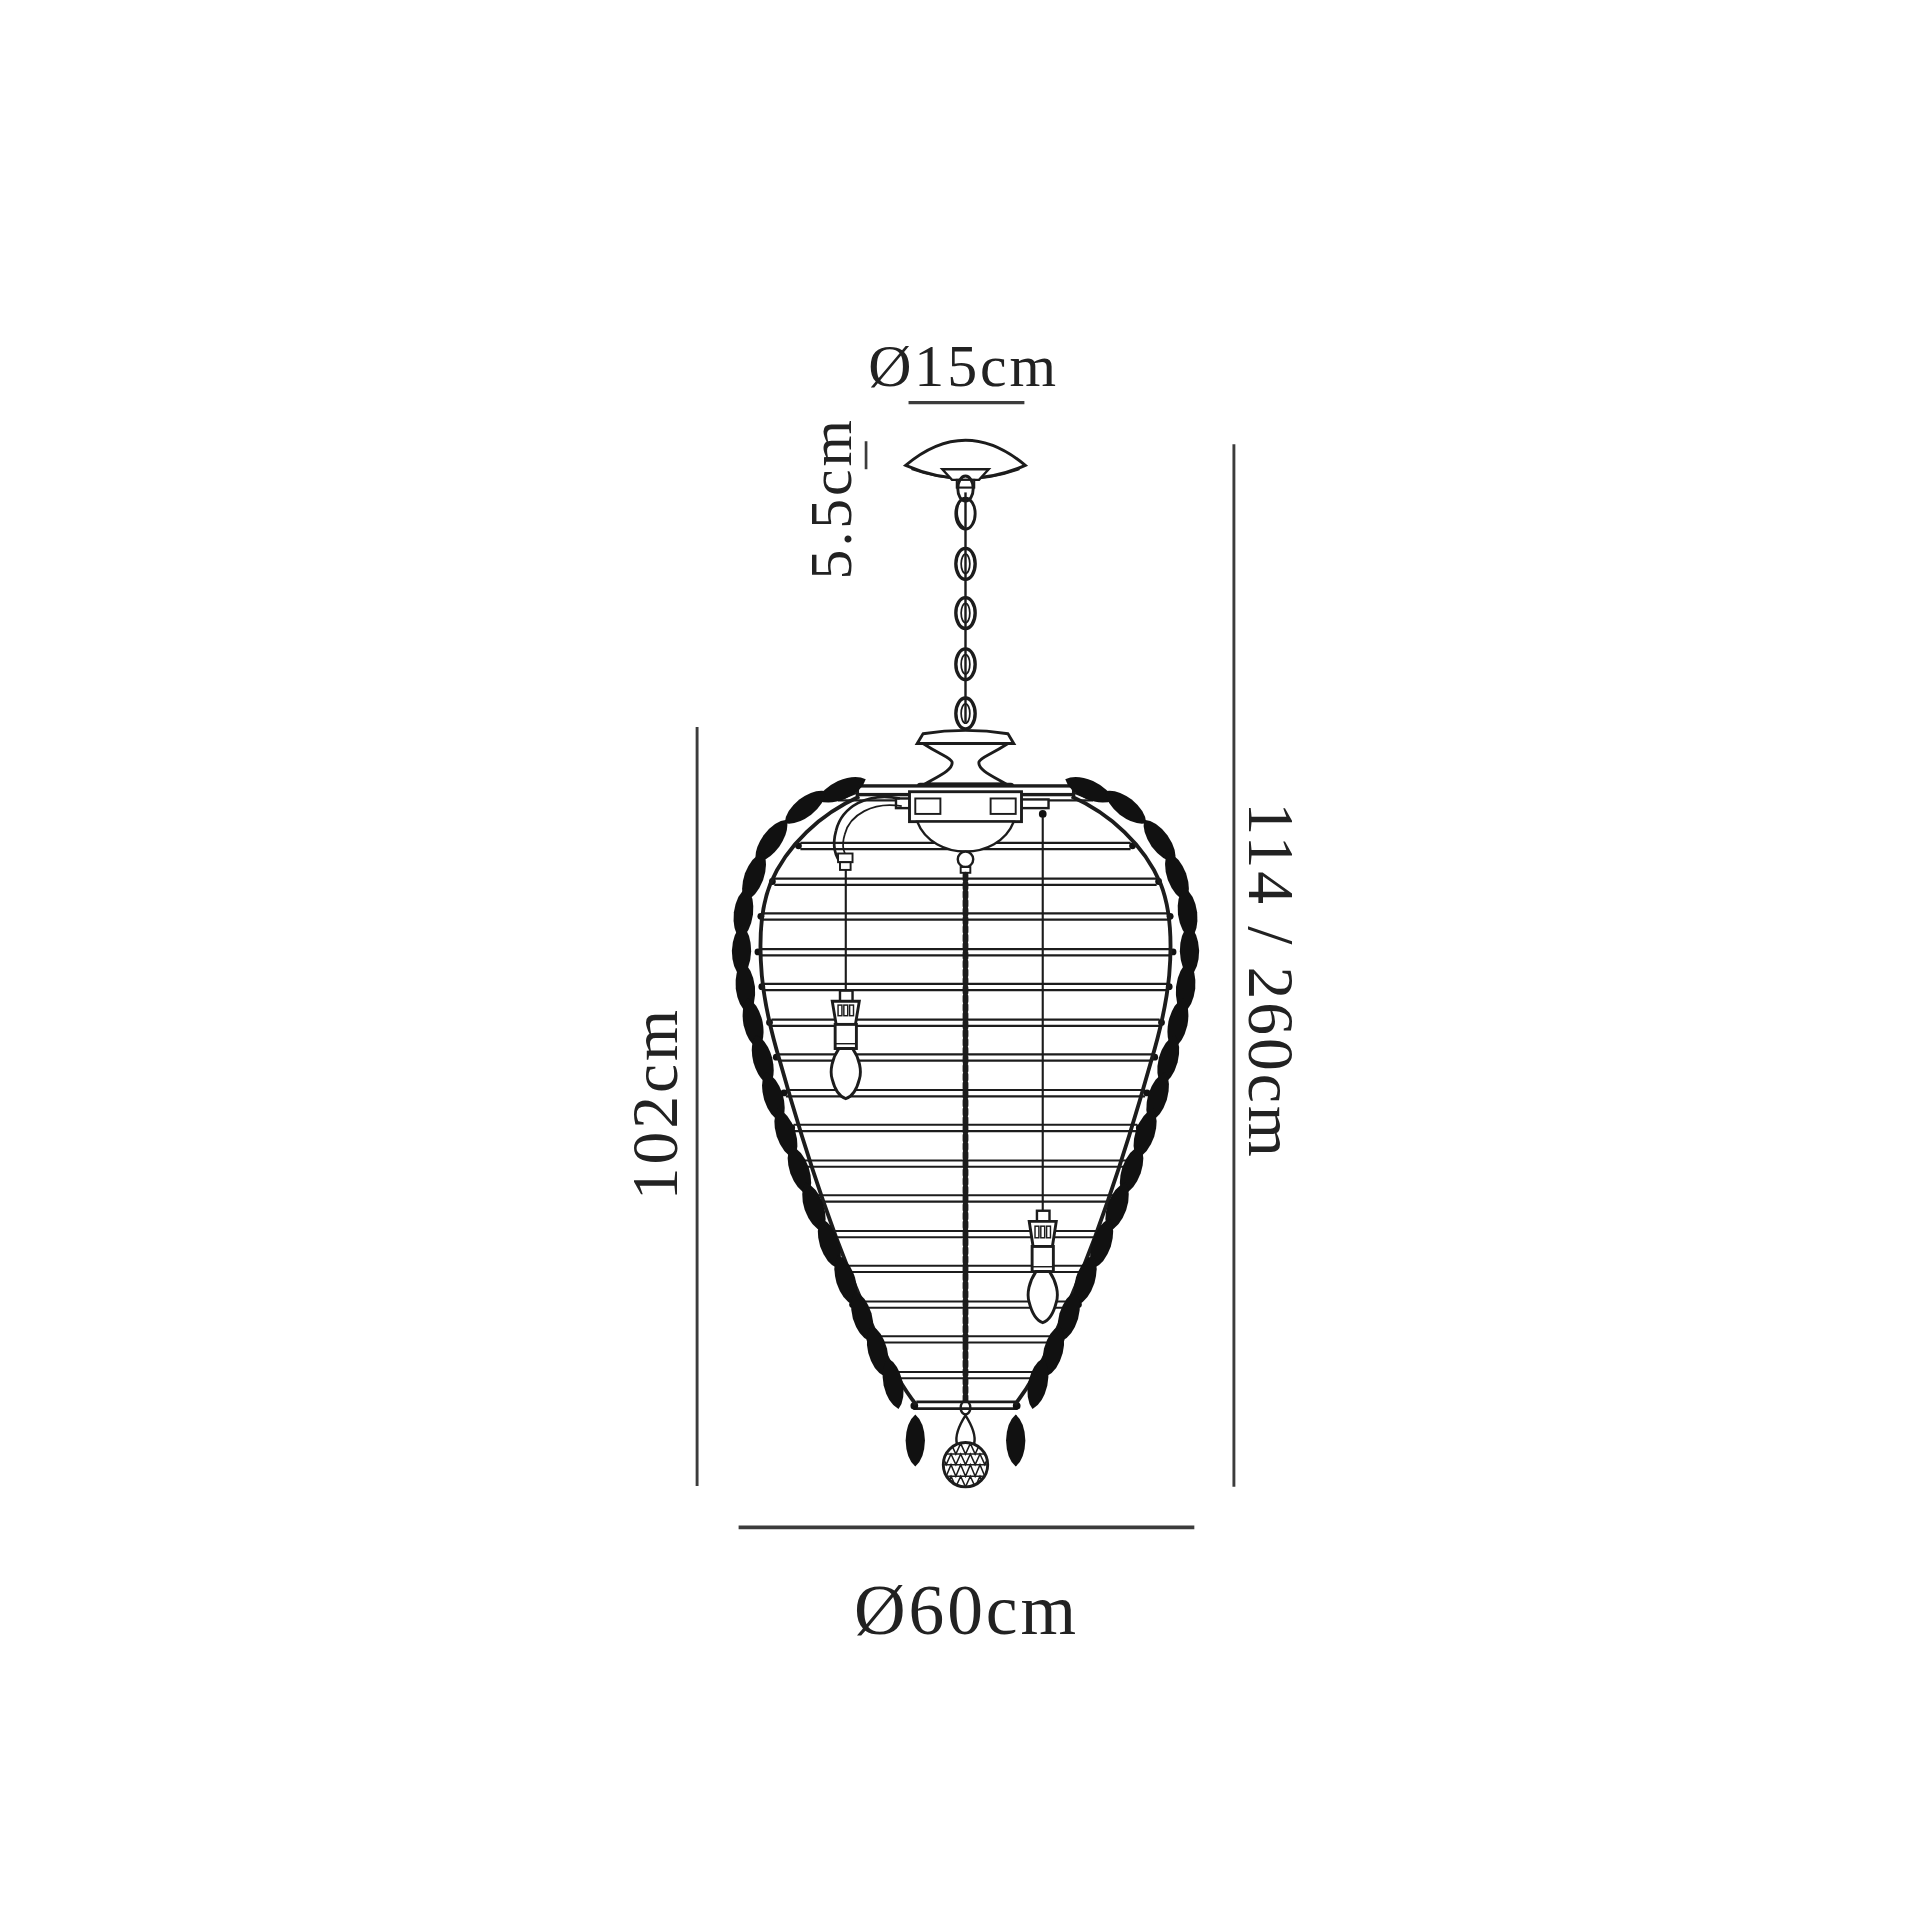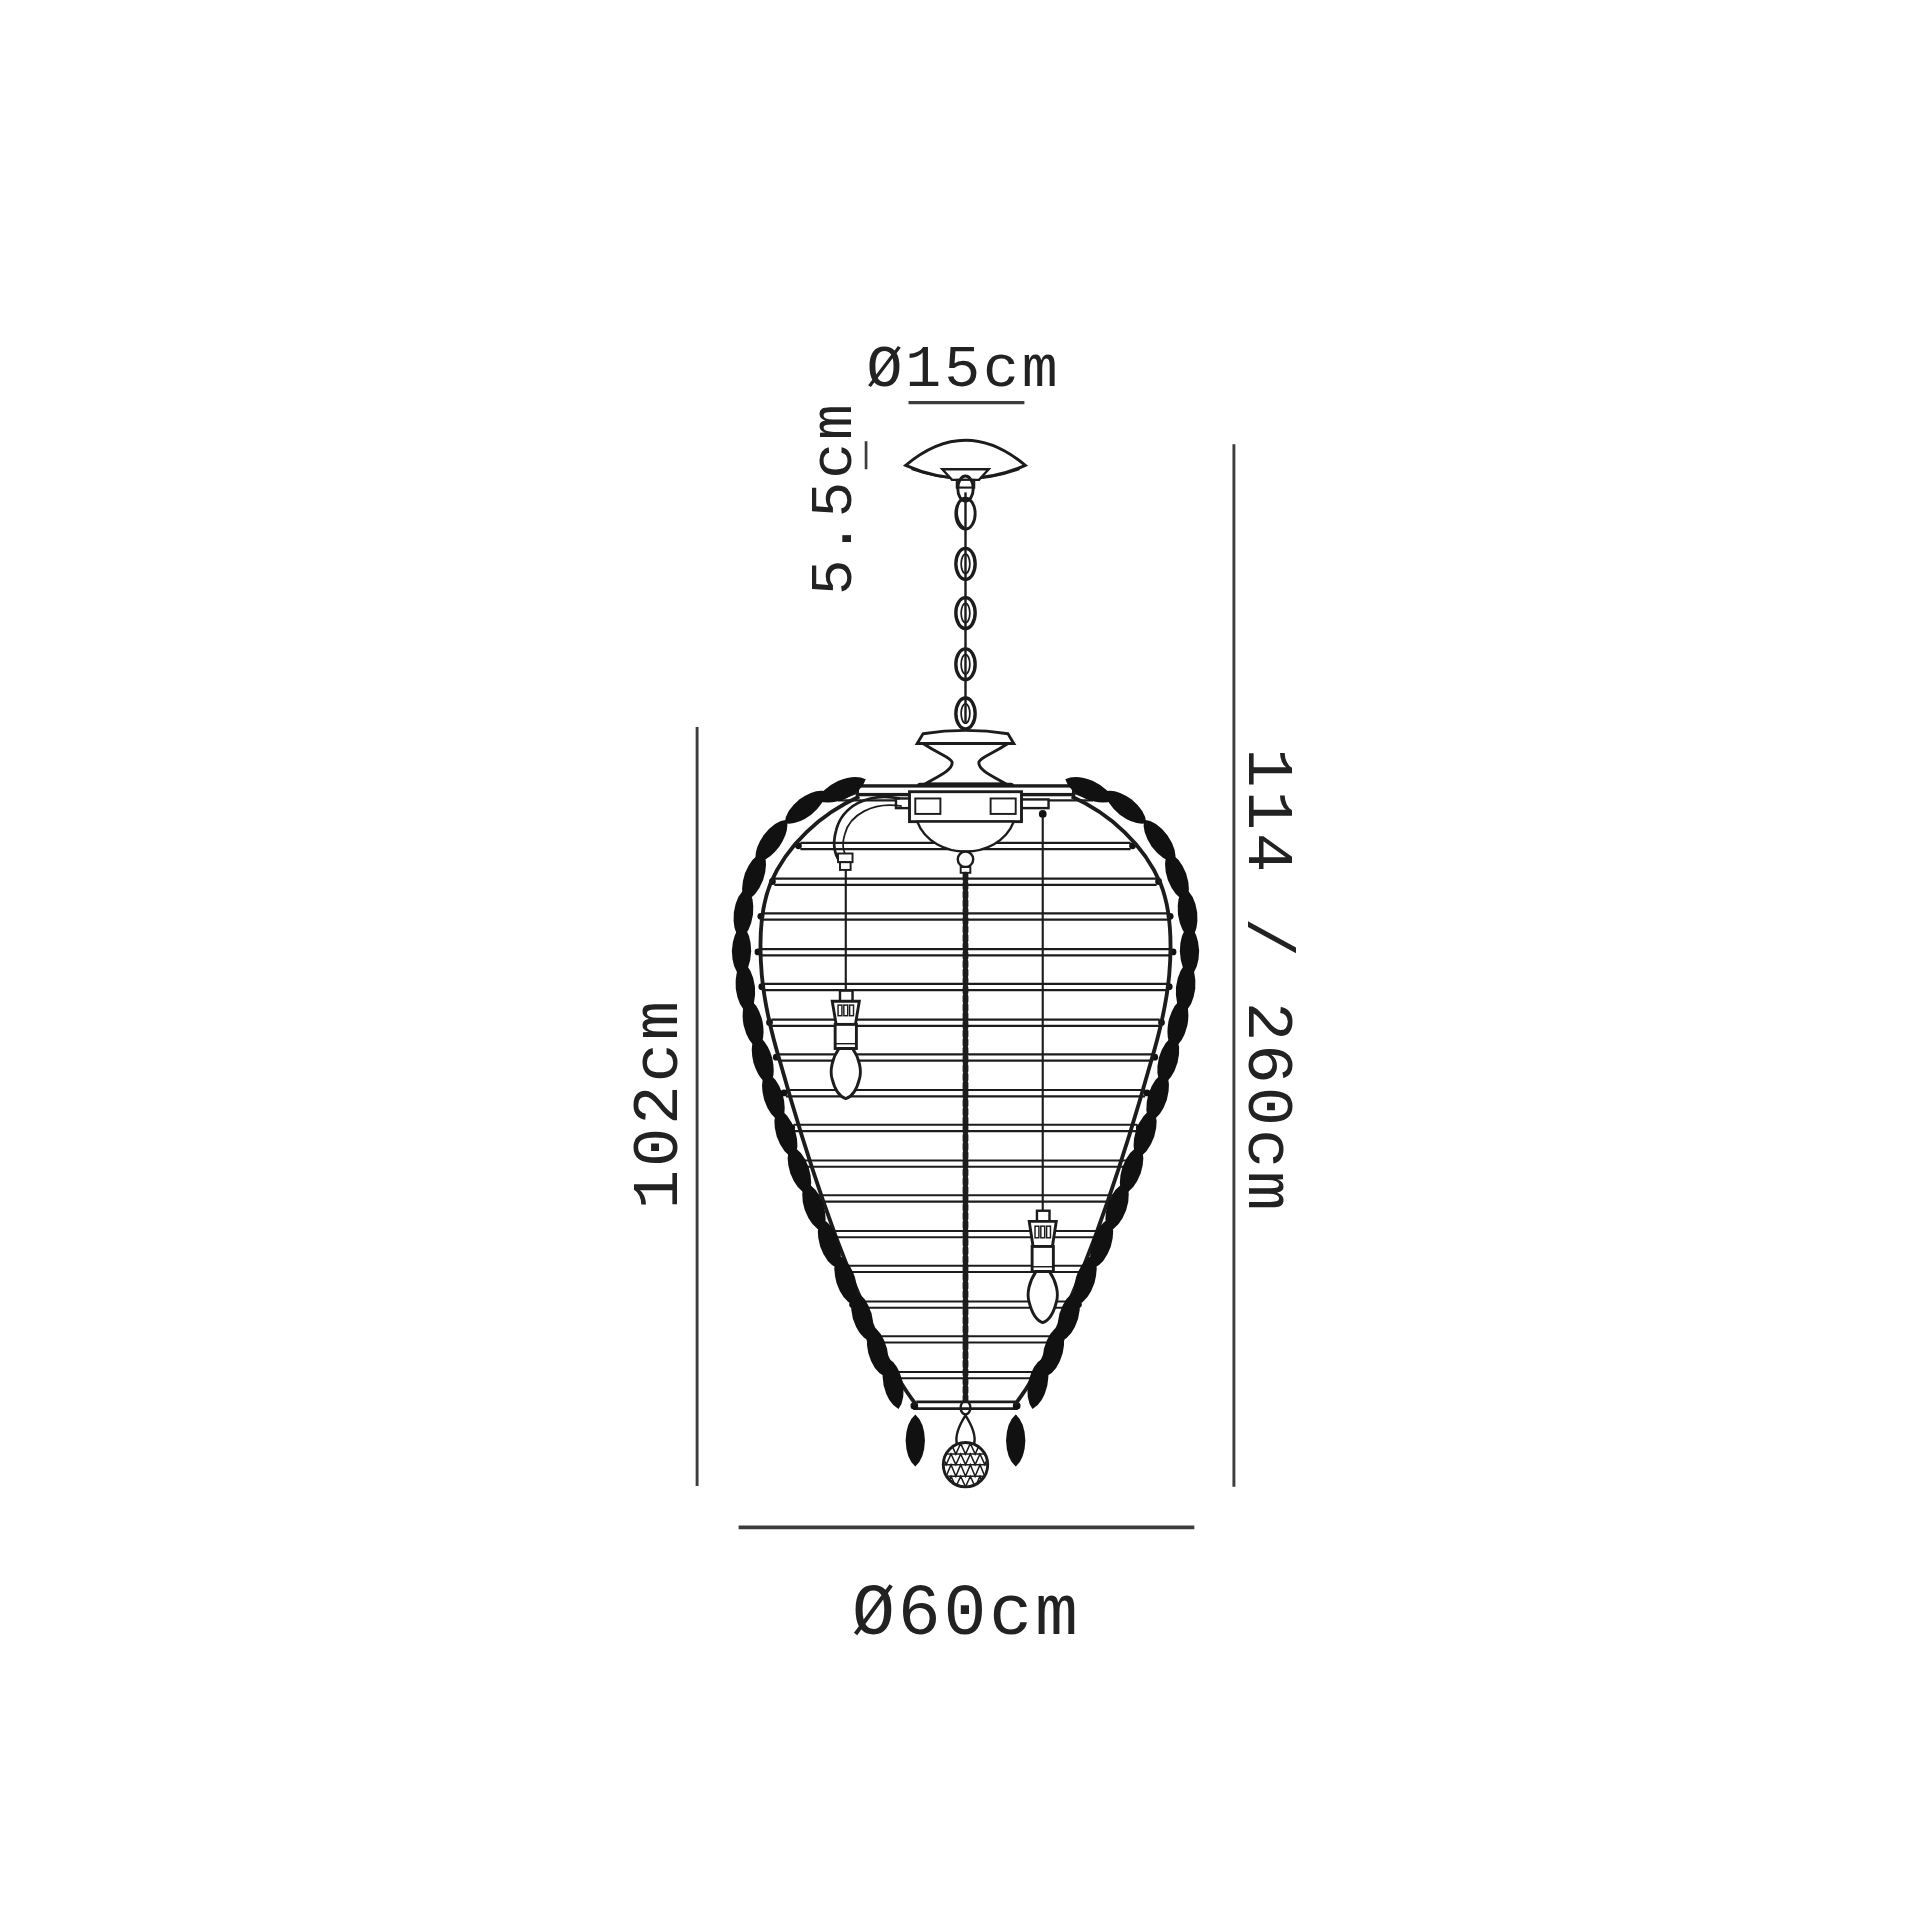--- a/index.html
+++ b/index.html
@@ -1,17 +1,17 @@
 <!DOCTYPE html>
 <html><head>
 <meta charset="utf-8">
 <style>
   html,body{margin:0;padding:0;background:#ffffff;}
   #canvas{position:relative;width:1931px;height:1931px;background:#ffffff;overflow:hidden;
-          font-family:Liberation Mono, monospace;}
+          font-family:Liberation Serif, serif;}
   svg{display:block;}
   .ln{fill:none;stroke:#1c1c1c;}
   .wh{fill:#ffffff;stroke:#1c1c1c;}
   .blk{fill:#111111;stroke:none;}
   .dim{stroke:#3c3c3c;fill:none;}
   .lbl{fill:#222222;letter-spacing:3px;}
   .t62{font-size:62px;}
   .t68{font-size:68px;}
   .t74{font-size:74px;}
 </style>

